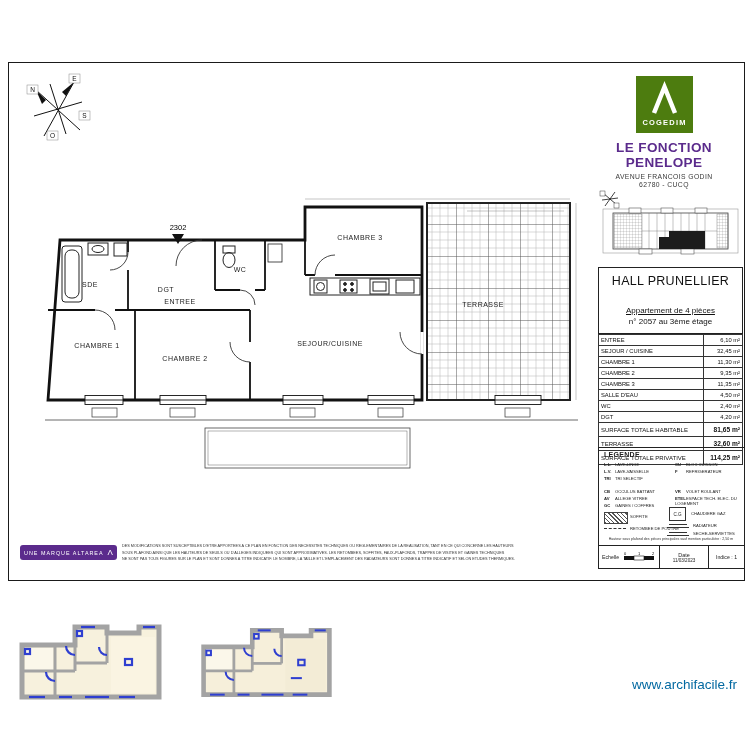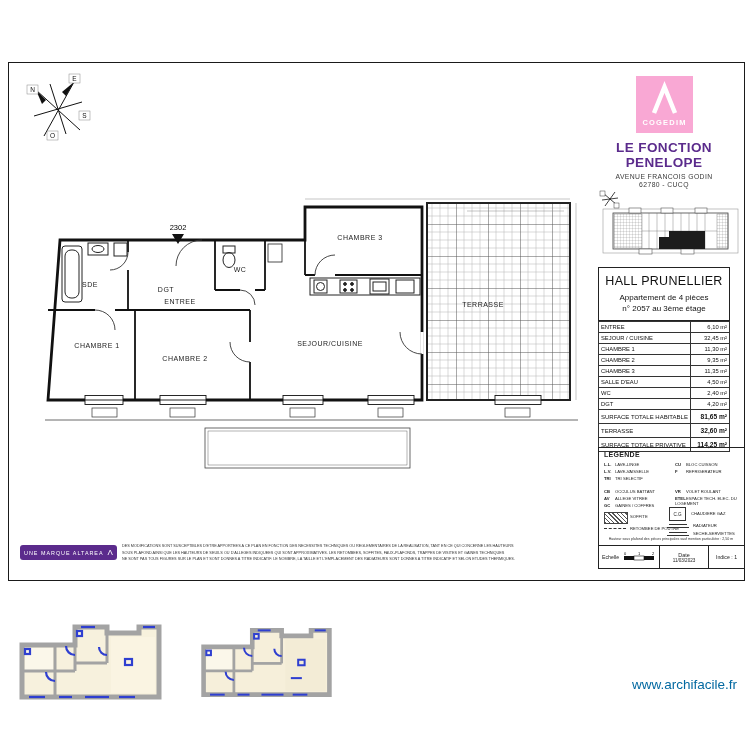--- a/index.html
+++ b/index.html
@@ -1,29 +1,29 @@
 <!DOCTYPE html>
 <html><head>
 <meta charset="utf-8">
 <style>
   html,body{margin:0;padding:0;background:#fff;}
   .sheet{position:relative;width:750px;height:750px;background:#fff;overflow:hidden;
          font-family:"Liberation Sans",sans-serif;color:#111;}
   .frame{position:absolute;left:8px;top:62px;width:735px;height:517px;border:1.5px solid #1a1a1a;}
   
   .brandblock{position:absolute;left:583px;top:76px;width:162px;text-align:center;}
-  .logo-square{width:57px;height:57px;margin:0 auto;background:#f9a8d4;position:relative;}
+  .logo-square{width:57px;height:57px;margin:0 auto;background:#4d7c0f;position:relative;}
   .project-title{margin-top:7px;color:#5b2b8c;font-weight:bold;font-size:13.5px;letter-spacing:.4px;}
   .addr{font-size:6.8px;color:#3a3a3a;margin-top:3px;letter-spacing:.4px;}
   .addr2{font-size:6.8px;color:#3a3a3a;margin-top:1px;letter-spacing:.4px;}
   
-  .infobox{position:absolute;left:598px;top:267px;width:132px;}
+  .infobox{position:absolute;left:598px;top:267px;width:145px;}
   .info-title{border:1px solid #222;text-align:center;padding:6px 2px 7px;background:#fff;}
   .hall{font-size:12.5px;letter-spacing:.3px;}
-  .apt{font-size:8px;margin-top:5px;}
+  .apt{font-size:8px;margin-top:18px;text-decoration:underline;}
   .aptnum{font-size:8px;margin-top:2px;}
   table.areas{width:100%;border-collapse:collapse;margin-top:0;}
   table.areas td{border:0.75px solid #333;font-size:5.8px;padding:1px 2px;height:8px;}
   table.areas td.val{text-align:right;width:34px;white-space:nowrap;}
   table.areas tr.total td{border-top:1.6px solid #111;height:11px;font-size:6px;}
   table.areas tr.total td.val{font-weight:bold;font-size:6.6px;}
   
   .legendbox{position:absolute;left:598px;top:447px;width:145px;height:120px;border:1px solid #222;font-size:4.2px;color:#222;}
   .lg-title{position:absolute;left:5px;top:3px;font-size:7px;font-weight:bold;letter-spacing:.3px;}
   .lg-item{position:absolute;white-space:nowrap;}

